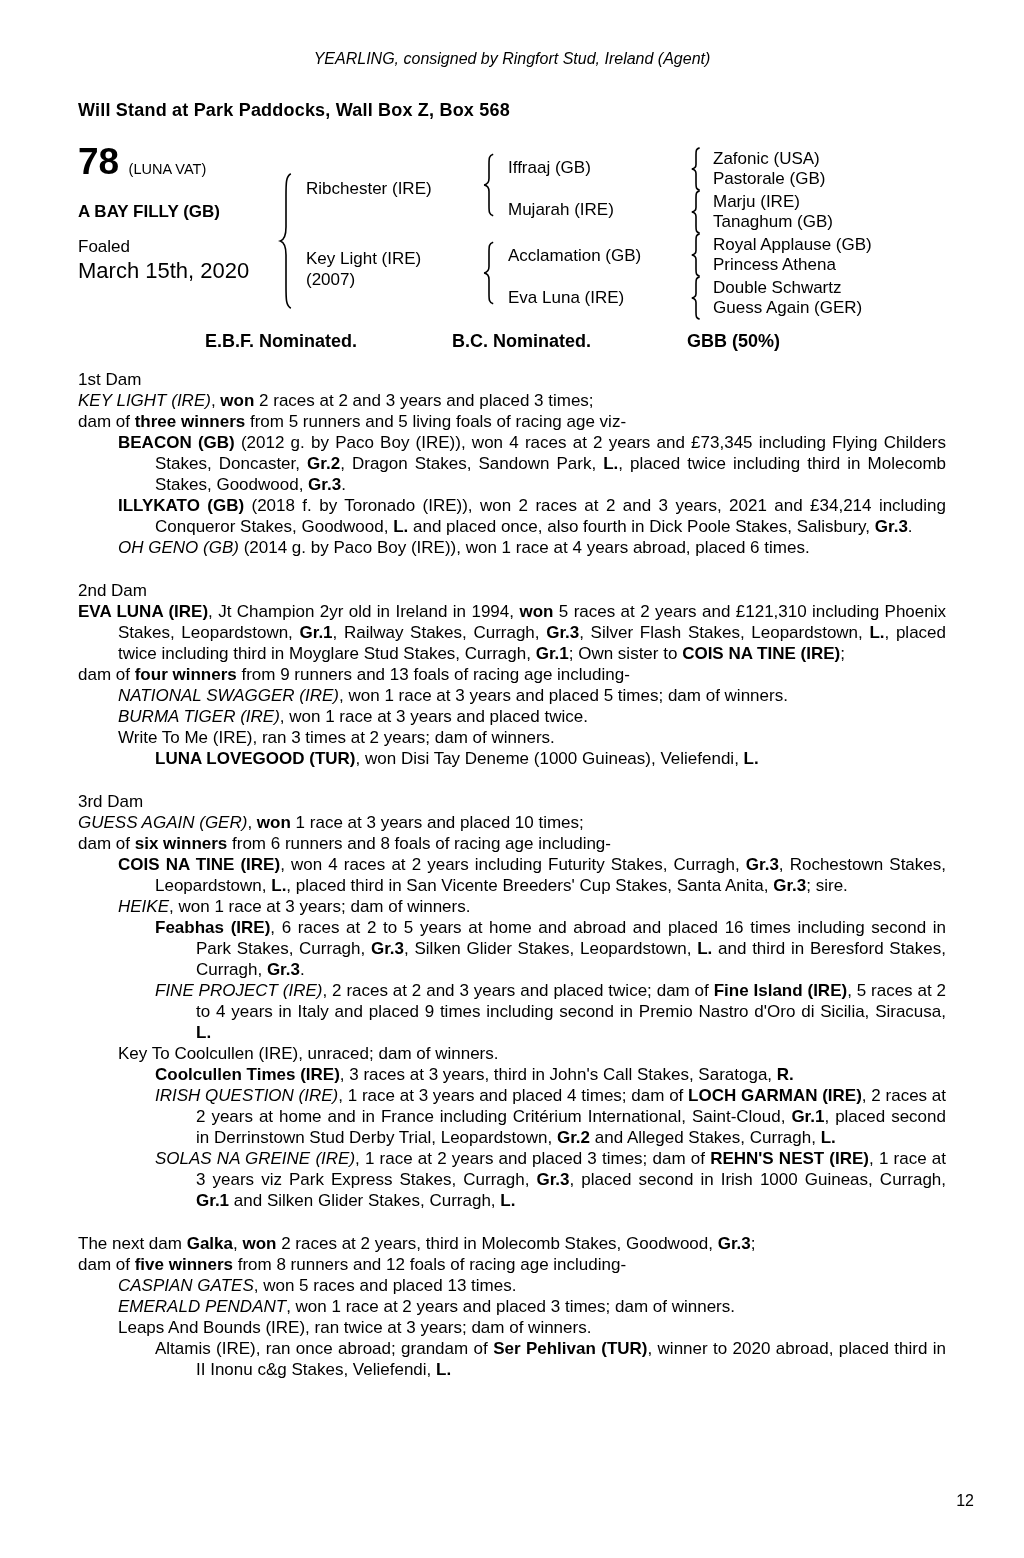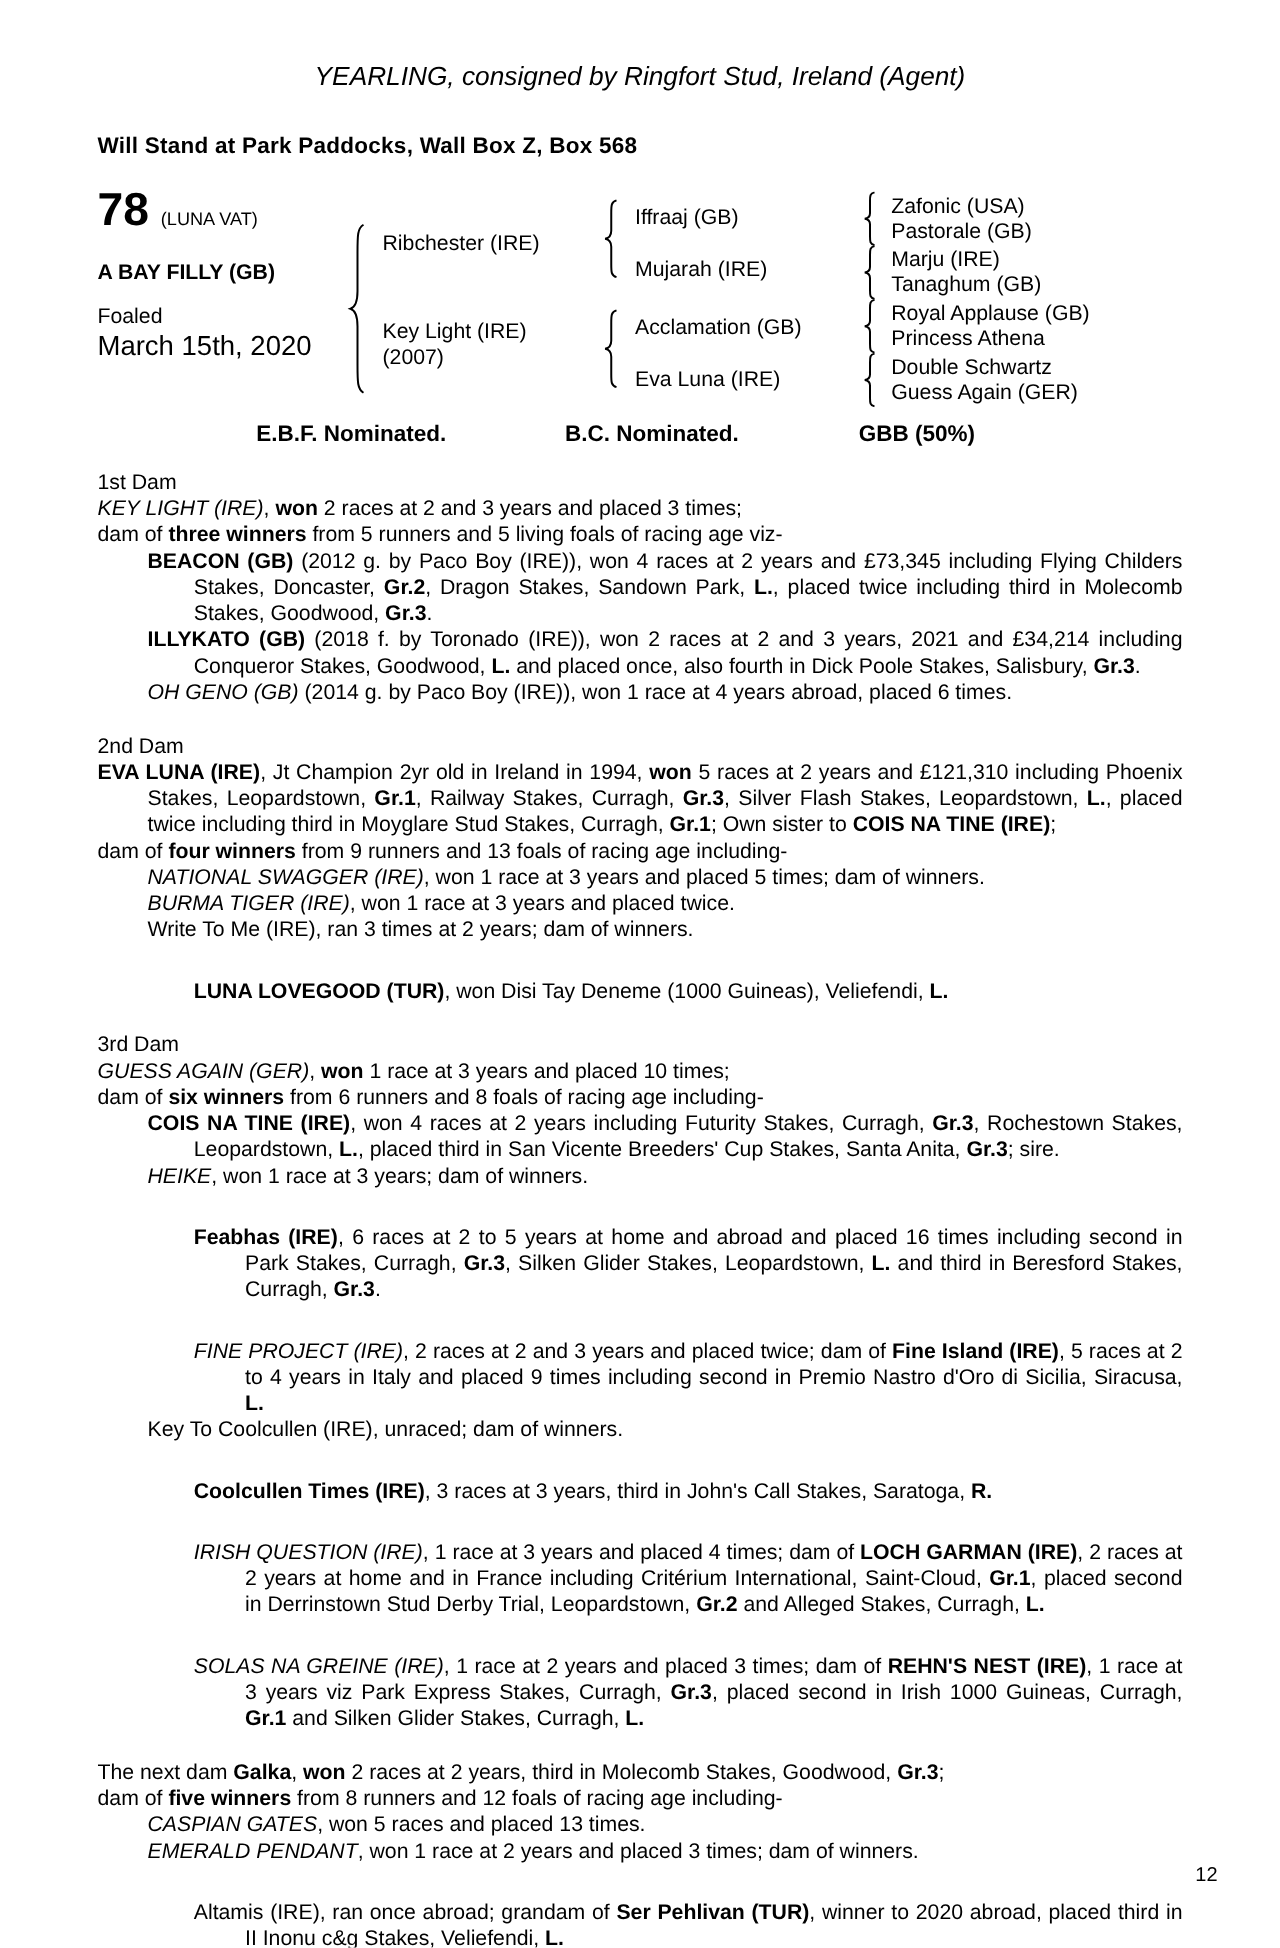--- a/index.html
+++ b/index.html
@@ -6,21 +6,21 @@
   html, body { background: #ffffff; }
   body {
     width: 1024px; height: 1558px;
     font-family: "Liberation Sans", sans-serif;
     color: #000;
     position: relative;
     overflow: hidden;
   }
   .page { position: absolute; inset: 0; padding: 50px 78px 0 78px; }
 
-  .title { text-align: center; font-style: italic; font-size: 21px; }
+  .title { text-align: center; font-style: italic; font-size: 16px; }
   .stand { font-weight: bold; font-size: 18px; margin-top: 32px; letter-spacing: 0.2px; }
 
   
   .pedigree-area { position: relative; height: 190px; margin-top: 20px; }
   .lot-block { position: absolute; left: 0; top: 0; white-space: nowrap; }
   .lot-num { font-size: 37px; font-weight: bold; }
   .vat { font-size: 14.5px; margin-left: 5px; }
   .horse-desc { position: absolute; left: 0; top: 61px; font-weight: bold; font-size: 17px; white-space: nowrap; }
   .foaled-label { position: absolute; left: 0; top: 96px; font-size: 17px; }
   .foaled-date { position: absolute; left: 0; top: 117px; font-size: 22px; white-space: nowrap; }
@@ -58,21 +58,21 @@
   .nom-gbb { left: 609px; }
 
   
   .sections { margin-top: 14px; font-size: 17px; line-height: 21px; }
   .dam-section { margin-top: 22px; }
   .dam-section:first-child { margin-top: 0; }
   .section-heading { font-size: 17px; font-weight: normal; line-height: 21px; }
   .para { text-align: justify; }
   .para.i0 { padding-left: 40px; text-indent: -40px; }
   .para.i1 { padding-left: 77px; text-indent: -37px; }
-  .para.i2 { padding-left: 118px; text-indent: -41px; margin-top: 28px; }
+  .para.i2 { padding-left: 118px; text-indent: -41px; }
   .seg-b { font-weight: bold; }
   .seg-i { font-style: italic; }
 
   .page-num { position: absolute; top: 1492px; right: 50px; font-size: 16px; }
 </style>
 </head>
 <body>
 
 <div class="page">
 
@@ -165,18 +165,19 @@
         <p class="para i1"><span>Key To Coolcullen (IRE), unraced; dam of winners.</span></p>
         <p class="para i2"><span class="seg-b">Coolcullen Times (IRE)</span><span>, 3 races at 3 years, third in John's Call Stakes, Saratoga, </span><span class="seg-b">R.</span></p>
         <p class="para i2"><span class="seg-i">IRISH QUESTION (IRE)</span><span>, 1 race at 3 years and placed 4 times; dam of </span><span class="seg-b">LOCH GARMAN (IRE)</span><span>, 2 races at 2 years at home and in France including Critérium International, Saint-Cloud, </span><span class="seg-b">Gr.1</span><span>, placed second in Derrinstown Stud Derby Trial, Leopardstown, </span><span class="seg-b">Gr.2</span><span> and Alleged Stakes, Curragh, </span><span class="seg-b">L.</span></p>
         <p class="para i2"><span class="seg-i">SOLAS NA GREINE (IRE)</span><span>, 1 race at 2 years and placed 3 times; dam of </span><span class="seg-b">REHN'S NEST (IRE)</span><span>, 1 race at 3 years viz Park Express Stakes, Curragh, </span><span class="seg-b">Gr.3</span><span>, placed second in Irish 1000 Guineas, Curragh, </span><span class="seg-b">Gr.1</span><span> and Silken Glider Stakes, Curragh, </span><span class="seg-b">L.</span></p>
       </section>
       <section class="dam-section">
         <p class="para i0"><span>The next dam </span><span class="seg-b">Galka</span><span>, </span><span class="seg-b">won</span><span> 2 races at 2 years, third in Molecomb Stakes, Goodwood, </span><span class="seg-b">Gr.3</span><span>;</span></p>
         <p class="para i0"><span>dam of </span><span class="seg-b">five winners</span><span> from 8 runners and 12 foals of racing age including-</span></p>
         <p class="para i1"><span class="seg-i">CASPIAN GATES</span><span>, won 5 races and placed 13 times.</span></p>
         <p class="para i1"><span class="seg-i">EMERALD PENDANT</span><span>, won 1 race at 2 years and placed 3 times; dam of winners.</span></p>
+        <p class="para i1"><span>Leaps And Bounds (IRE), ran twice at 3 years; dam of winners.</span></p>
         <p class="para i2"><span>Altamis (IRE), ran once abroad; grandam of </span><span class="seg-b">Ser Pehlivan (TUR)</span><span>, winner to 2020 abroad, placed third in II Inonu c&amp;g Stakes, Veliefendi, </span><span class="seg-b">L.</span></p>
       </section>
     </div>
 
   <div class="page-num">12</div>
 </div>
 
 </body></html>

